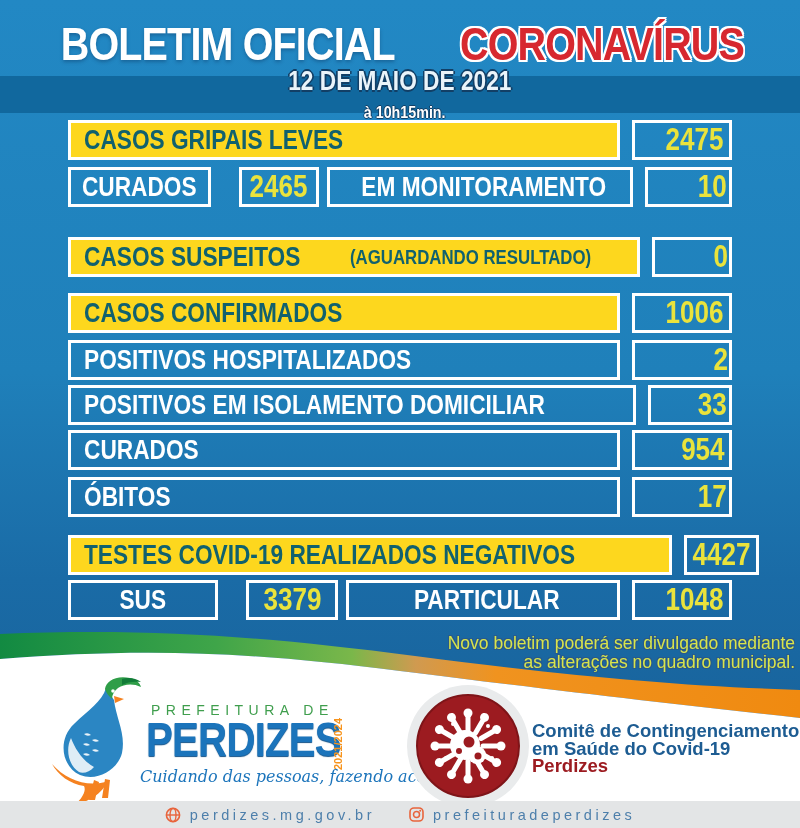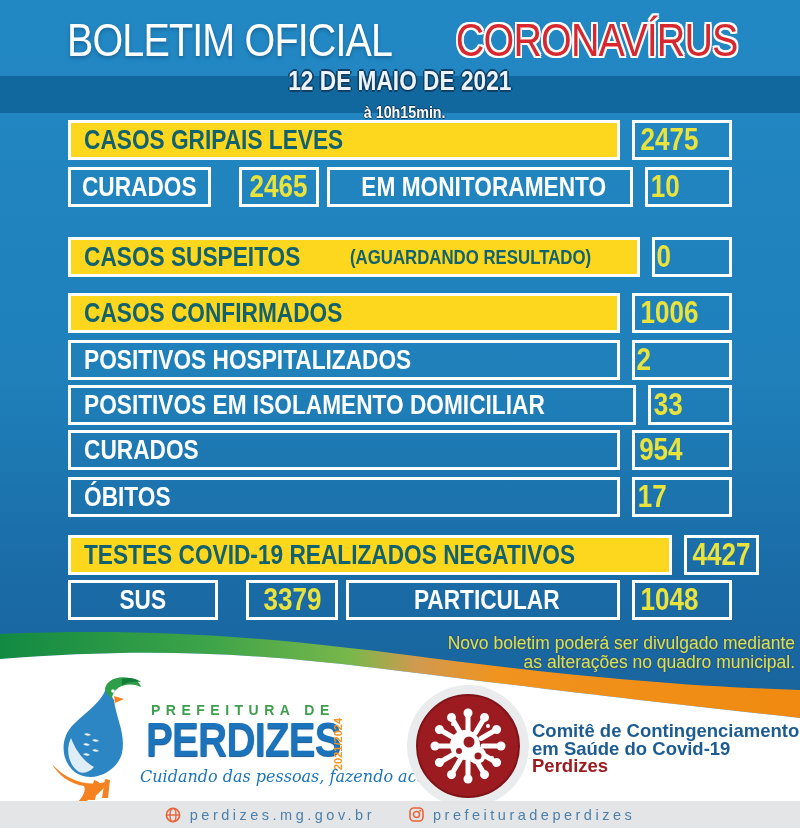--- a/index.html
+++ b/index.html
@@ -7,22 +7,22 @@
   body { font-family:"Liberation Sans", sans-serif; }
   .poster {
     position:relative; width:800px; height:828px; overflow:hidden;
     background:linear-gradient(180deg,#2288c4 0%,#1f80ba 45%,#1a6ba6 70%,#175e95 100%);
   }
   .cond { display:inline-block; transform:scaleX(.84); transform-origin:0 50%; white-space:nowrap; }
   .cond-c { display:inline-block; transform:scaleX(.84); transform-origin:50% 50%; white-space:nowrap; }
 
   
   .title-row {
-    padding-top:12px; height:74px; display:flex; justify-content:center; align-items:flex-start; gap:6px;
-    font-weight:normal; font-size:47px; letter-spacing:-1px; color:#ffffff;
+    padding-top:12px; height:74px; display:flex; justify-content:center; align-items:center; gap:6px;
+    font-weight:bold; font-size:47px; letter-spacing:-1px; color:#ffffff;
     text-shadow:0 2px 4px rgba(8,40,80,.35);
   }
   .title-highlight {
     color:#d7282f;
     text-shadow:-2px 0 0 #fff,2px 0 0 #fff,0 -2px 0 #fff,0 2px 0 #fff,-2px -2px 0 #fff,2px 2px 0 #fff,-2px 2px 0 #fff,2px -2px 0 #fff;
   }
   .date-band {
     margin-top:2px; height:37px; background:#11689e;
     display:flex; justify-content:center; align-items:center;flex-direction:column;
   }
@@ -40,21 +40,21 @@
   .row { display:flex; height:40px; }
   .r-mt7 { margin-top:7px; } .r-mt17 { margin-top:30px; } .r-mt16 { margin-top:16px; }
   .r-mt5 { margin-top:5px;border-radius:6px; } .r-mt18 { margin-top:18px; }
   .label-box {
     flex:1; border:3px solid #fff; display:flex; align-items:center; padding-left:13px;
     font-weight:bold; font-size:27px; color:#fff; margin-right:12px;
   }
   .label-box.yellow { background:#fdd71e; color:#11616e; }
   .sub-label { font-size:20px; margin-left:8px; }
   .value-box {
-    width:100px; border:3px solid #fff; display:flex; align-items:center; justify-content:flex-start;
+    width:100px; border:3px solid #fff; display:flex; align-items:center; justify-content:flex-end;
     font-weight:bold; font-size:31px; color:#eae33c;
   }
   .cell-label {
     border:3px solid #fff; display:flex; align-items:center; justify-content:center;
     font-weight:bold; font-size:27px; color:#fff;
   }
   .cell-value {
     border:3px solid #fff; display:flex; align-items:center; justify-content:center;
     font-weight:bold; font-size:31px; color:#eae33c;margin-left:20px;
   }
@@ -75,21 +75,21 @@
     position:absolute; left:0; top:801px; width:800px; height:27px; background:#e3e5e6;
     display:flex; justify-content:center; align-items:center; gap:34px; z-index:5;text-align:right;
   }
   .bar-item { display:flex; align-items:center; gap:9px; }
   .bar-text { color:#4d7fab; font-size:14.5px; letter-spacing:3.5px; font-weight:normal; }
 
   
   .bird { position:absolute; left:50px; top:676px; width:106px; height:132px; z-index:4; }
   .pref-top {
     position:absolute; left:151px; top:702px; width:190px; z-index:4;
-    color:#3f9e4d; font-weight:bold; font-size:14px; letter-spacing:5.5px; white-space:nowrap;
+    color:#3f9e4d; font-weight:normal; font-size:14px; letter-spacing:5.5px; white-space:nowrap;
   }
   .pref-name {
     position:absolute; left:146px; top:712px; z-index:4;
     color:#1b74bb; font-weight:bold; font-size:48px; letter-spacing:-1px;
     text-shadow:0 1px 1px #14548a;
   }
   .pref-term {
     position:absolute; left:310px; top:737px; width:58px; height:14px; z-index:4;
     transform:rotate(-90deg); transform-origin:50% 50%;
     color:#f7941d; font-weight:bold; font-size:11px; text-align:center; white-space:nowrap;

